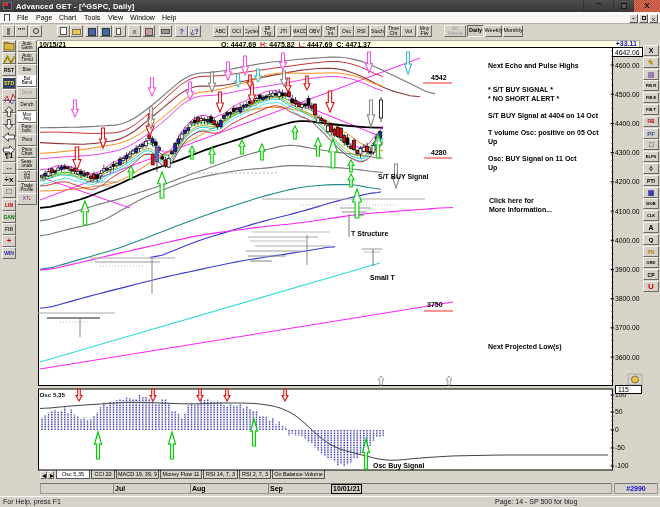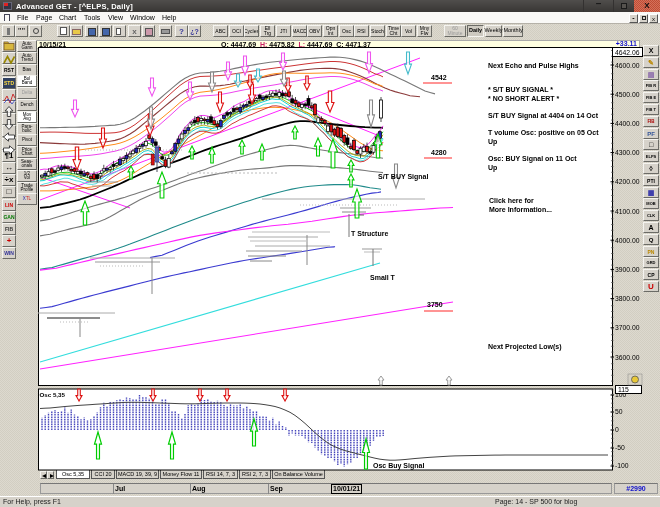--- a/index.html
+++ b/index.html
@@ -5,21 +5,21 @@
 html,body{width:660px;height:507px;overflow:hidden;}
 body{font-family:"Liberation Sans",sans-serif;position:relative;background-color:#d5d1c5;}
 .dots{background-image:repeating-conic-gradient(#ddd9cf 0% 25%, #d2cec2 0% 50%);background-size:2px 2px;}
 .btn3{background:#d6d2ca;border-top:1px solid #f5f4f0;border-left:1px solid #f5f4f0;border-right:1px solid #6b6b66;border-bottom:1px solid #6b6b66;}
 .btnin{background:#cdc9c0;border-top:1px solid #6b6b66;border-left:1px solid #6b6b66;border-right:1px solid #f5f4f0;border-bottom:1px solid #f5f4f0;}
 .tb{font-size:5px;line-height:1;text-align:center;color:#000;display:flex;align-items:center;justify-content:center;}
 </style></head><body class="dots">
 <div style="position:absolute;left:0;top:0;width:660px;height:12px;background:linear-gradient(#504e4c,#383634);">
     <div style="position:absolute;left:3px;top:2px;width:9px;height:8px;background:#334;border:1px solid #667;"></div>
     <div style="position:absolute;left:4px;top:3px;width:4px;height:3px;background:#d22;"></div>
-    <div style="position:absolute;left:16px;top:1.5px;color:#fff;font-size:7.5px;font-weight:bold;letter-spacing:.2px;">Advanced GET - [^ELPS, Daily]</div>
+    <div style="position:absolute;left:16px;top:1.5px;color:#fff;font-size:7.5px;font-weight:bold;letter-spacing:.2px;">Advanced GET - [^GSPC, Daily]</div>
     <div style="position:absolute;left:583px;top:0;width:1px;height:12px;background:#333130;"></div>
     <div style="position:absolute;left:613px;top:0;width:1px;height:12px;background:#333130;"></div>
     <div style="position:absolute;left:584px;top:0px;width:29px;height:12px;color:#1a1a1a;font-size:10px;font-weight:bold;line-height:8px;text-align:center;">–</div>
     <div style="position:absolute;left:614px;top:0px;width:19px;height:12px;">
       <div style="margin:3px auto 0;width:6px;height:6px;border:1.2px solid #1a1a1a;background:#55524e;"></div>
     </div>
     <div style="position:absolute;left:634px;top:0px;width:26px;height:12px;background:#c9593f;background-image:repeating-conic-gradient(#d4705a 0% 25%, #bf4d35 0% 50%);background-size:2px 2px;color:#111;font-size:8px;font-weight:bold;line-height:11px;text-align:center;">X</div>
   </div>
 <div style="position:absolute;left:0;top:12px;width:660px;height:12px;background:#f9f8f6;border-bottom:1px solid #b5b1a8;">
     <div style="position:absolute;left:17px;top:2px;font-size:7px;color:#000;">File</div>

